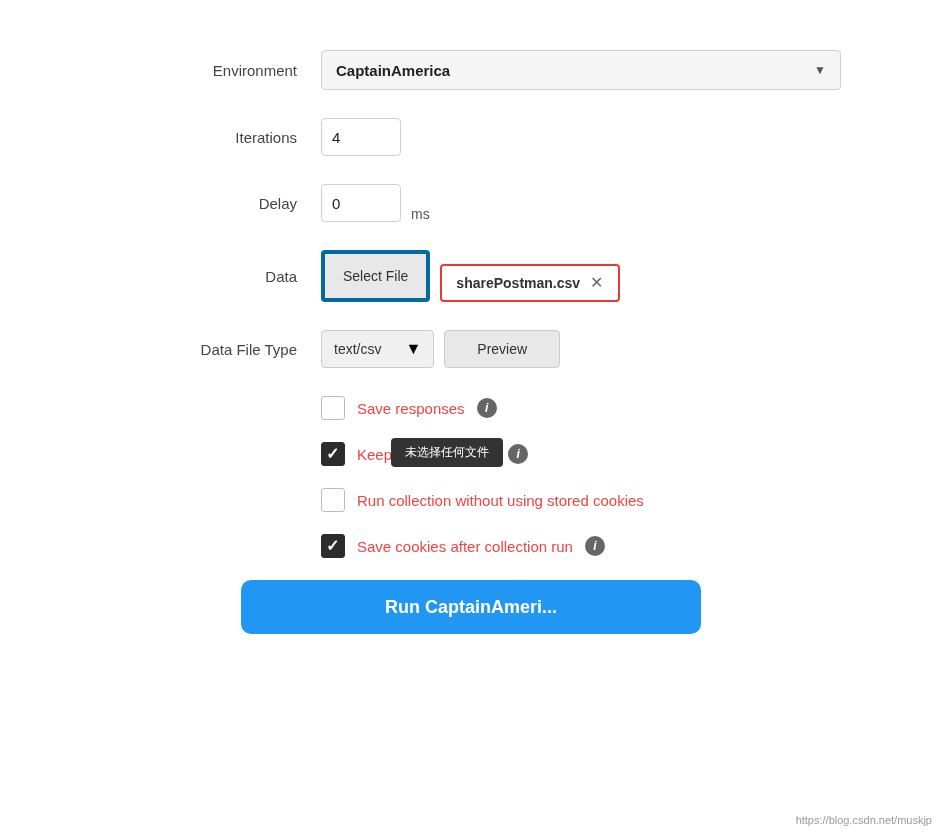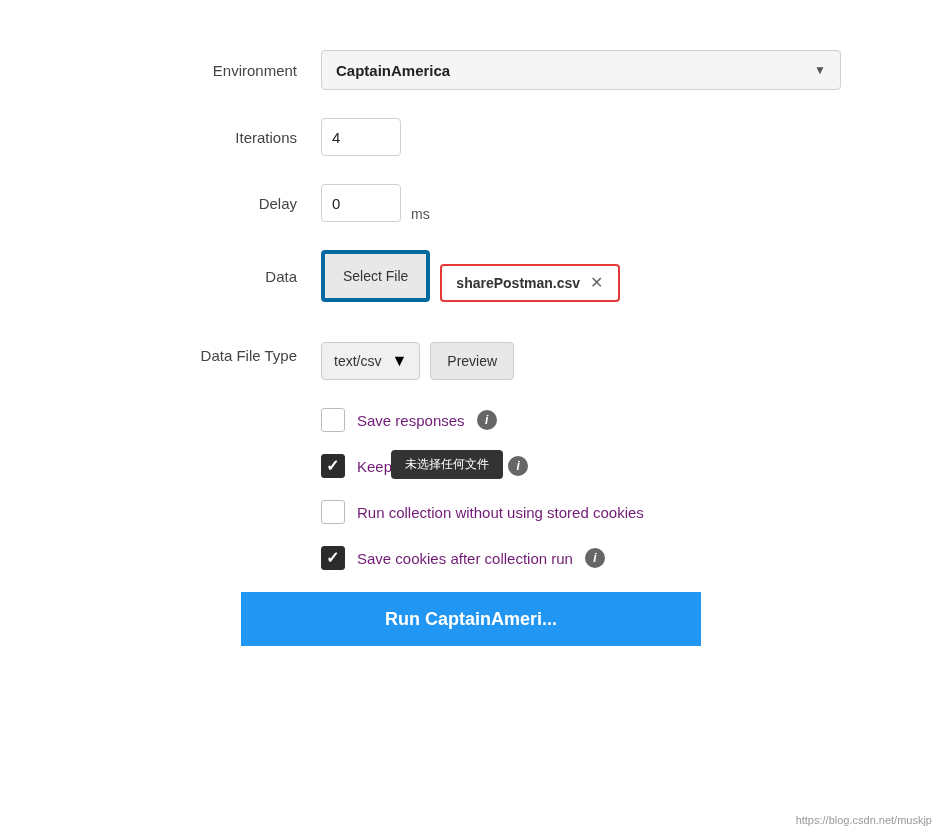--- a/index.html
+++ b/index.html
@@ -124,33 +124,32 @@
 
     
     .type-select {
       height: 38px;
       padding: 0 12px;
       background: #f0f0f0;
       border: 1px solid #ccc;
       border-radius: 4px;
       display: flex;
       align-items: center;
-      gap: 10px;
-      cursor: pointer;
-      margin-top: 12px;
+      gap: 24px;
+      cursor: pointer;
     }
 
     .type-select-text {
       font-size: 14px;
       color: #333;
     }
 
     .preview-btn {
       height: 38px;
-      padding: 0 16px;
+      padding: 0 32px;
       background: #e8e8e8;
       border: 1px solid #ccc;
       border-radius: 4px;
       font-size: 14px;
       color: #333;
       cursor: pointer;
     }
 
     
     .checkbox-row {
@@ -182,21 +181,21 @@
 
     .checkmark {
       color: #fff;
       font-size: 16px;
       line-height: 1;
       font-weight: bold;
     }
 
     .checkbox-label {
       font-size: 15px;
-      color: #701a75;
+      color: #ef4444;
     }
 
     .info-icon {
       width: 20px;
       height: 20px;
       border-radius: 50%;
       background: #666;
       color: #fff;
       font-size: 12px;
       display: flex;
@@ -227,21 +226,21 @@
       display: flex;
       justify-content: center;
       margin-top: 20px;
     }
 
     .run-btn {
       width: 460px;
       height: 54px;
       background: #2196f3;
       border: none;
-      border-radius: 0;
+      border-radius: 10px;
       color: #fff;
       font-size: 18px;
       font-weight: 600;
       cursor: pointer;
     }
 
     
     .watermark {
       position: fixed;
       bottom: 10px;

